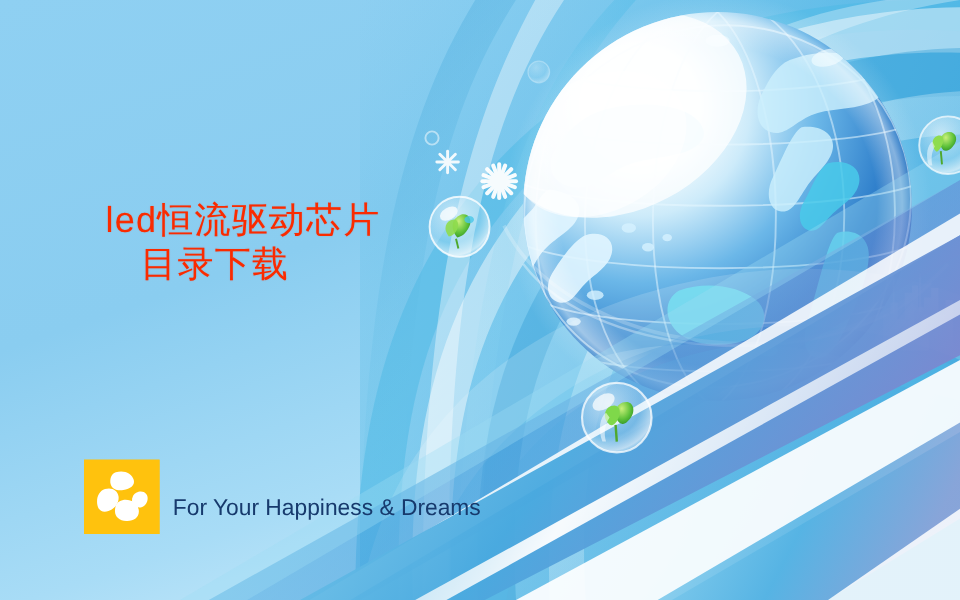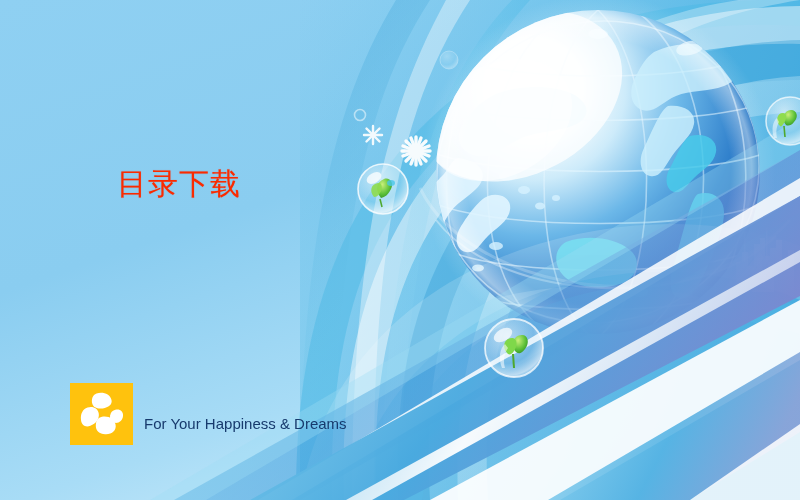--- a/index.html
+++ b/index.html
@@ -42,21 +42,21 @@
     font-size:31px;
     font-weight:bold;
     letter-spacing:.5px;
     line-height:1;
     white-space:nowrap;
     display:flex;align-items:flex-start;
   }
   .logo-word .reg{font-size:14px;line-height:1;margin-top:1px;margin-left:1px;}
   .logo-tag{
     color:#173A6D;
-    font-size:15px;
+    font-size:19px;
     line-height:1.1;
     margin-top:20px;
     white-space:nowrap;
   }
 </style>
 </head>
 <body>
 
 <div id="stage">
 
@@ -343,20 +343,21 @@
       </g>
 
       <g transform="translate(449,60)" opacity=".5">
         <circle r="9" fill="url(#gBub)"></circle>
         <circle r="9" fill="none" stroke="#FFFFFF" stroke-opacity=".6" stroke-width="1"></circle>
       </g>
     </g>
   </svg>
 
   <div class="headline">
+    <span class="l1">led恒流驱动芯片</span>
     <span class="l2">目录下载</span>
   </div>
 
   <div class="logo">
     <div class="logo-mark">
       <svg viewBox="0 0 63 62" width="63" height="62" aria-hidden="true">
         <rect x="0" y="0" width="63" height="62" fill="#FFC20D"></rect>
         <g fill="#FFFFFF">
 
           <path d="M26.5,10.5 C33,8.5 40,11 41.5,17 C42.6,21.4 38.5,24.6 32.8,25.4

